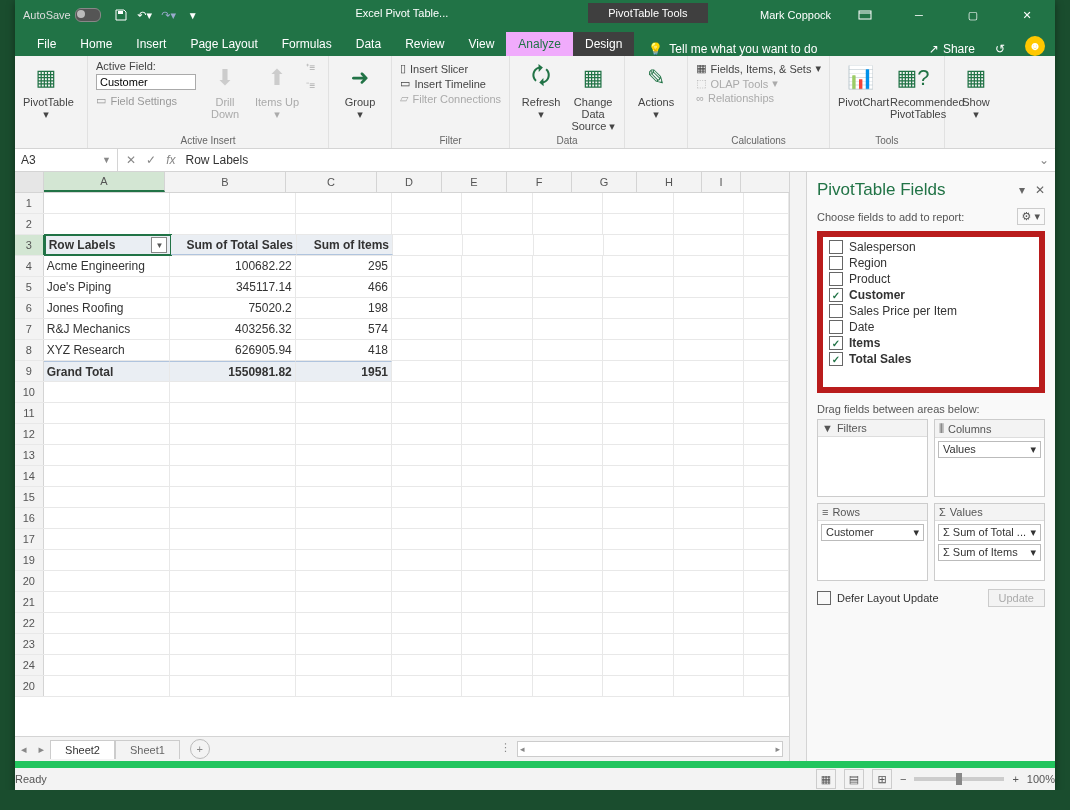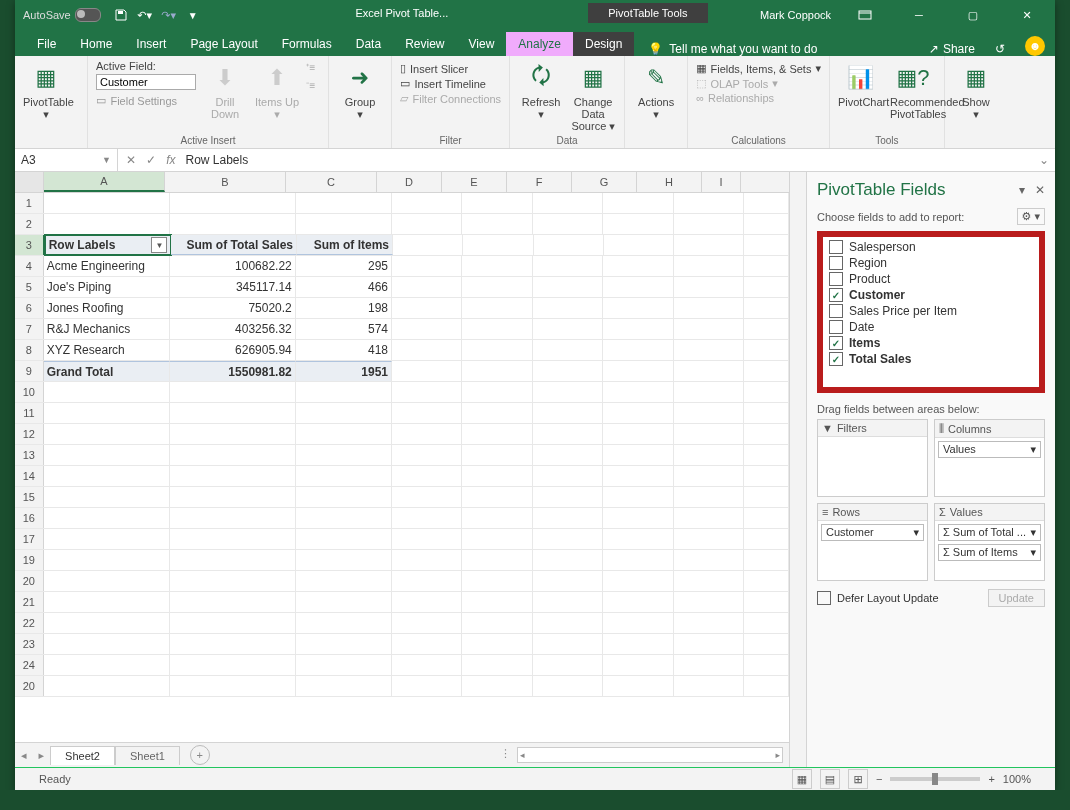--- a/index.html
+++ b/index.html
@@ -88,21 +88,21 @@
 .panel-ft .upd{margin-left:auto;border:1px solid #ccc;background:#f3f3f3;color:#aaa;padding:2px 10px}
 
 .tabs{height:24px;border-top:1px solid #d4d4d4;background:#f3f3f3;display:flex;align-items:center;font-size:11px}
 .tabs .nav{padding:0 6px;color:#888}
 .stab{padding:3px 14px;border:1px solid #ccc;border-bottom:none;background:#fff;cursor:pointer;margin-top:1px}
 .stab.inactive{background:#f3f3f3;color:#666}
 .plus{width:18px;height:18px;border:1px solid #bbb;border-radius:50%;margin-left:10px;display:flex;align-items:center;justify-content:center;color:#888;cursor:pointer}
 .hscroll{flex:1;display:flex;justify-content:flex-end;padding-right:6px}
 .hbar{width:260px;height:14px;border:1px solid #ccc;background:#fff;display:flex;align-items:center;justify-content:space-between;padding:0 2px;color:#888;font-size:9px}
 
-.status{height:22px;background:#f3f3f3;border-top:1px solid #22c55e;display:flex;align-items:center;font-size:11px;color:#555;padding:0 24px}
+.status{height:22px;background:#f3f3f3;border-top:7px solid #22c55e;display:flex;align-items:center;font-size:11px;color:#555;padding:0 0}
 .status .right{margin-left:auto;display:flex;align-items:center;gap:8px}
 .vbtn{width:18px;height:18px;border:1px solid #ccc;display:flex;align-items:center;justify-content:center;cursor:pointer}
 .zoom-sl{width:90px;height:4px;background:#ccc;position:relative}
 .zoom-sl::after{content:"";position:absolute;width:6px;height:12px;background:#888;top:-4px;left:42px}
 svg{display:block}
 </style>
 </head>
 <body>
 
 <div class="app">

